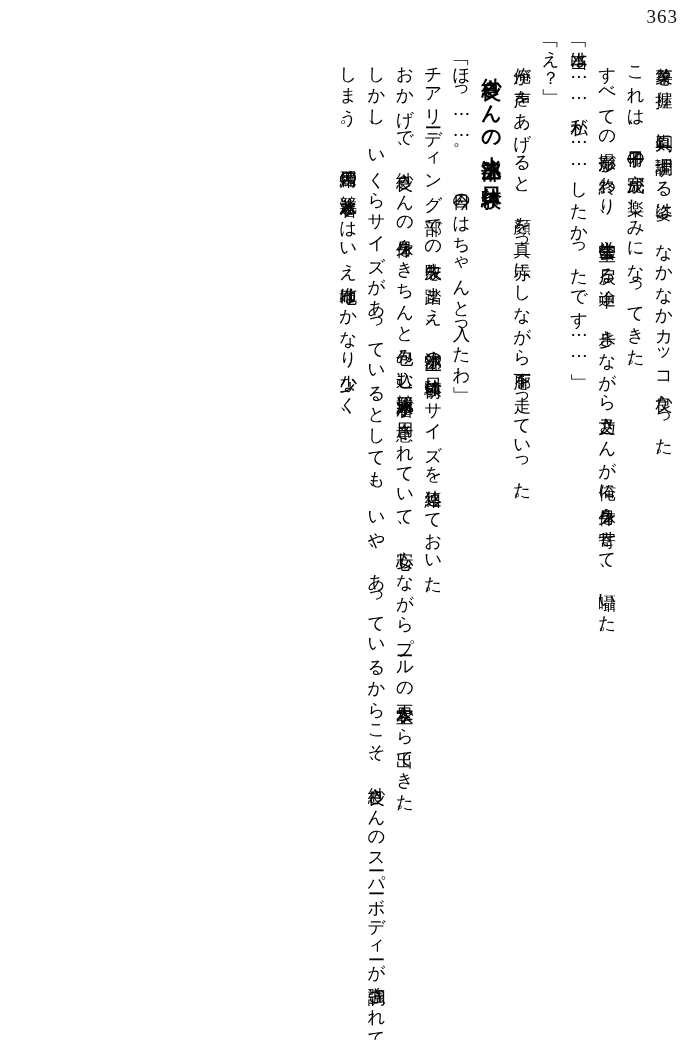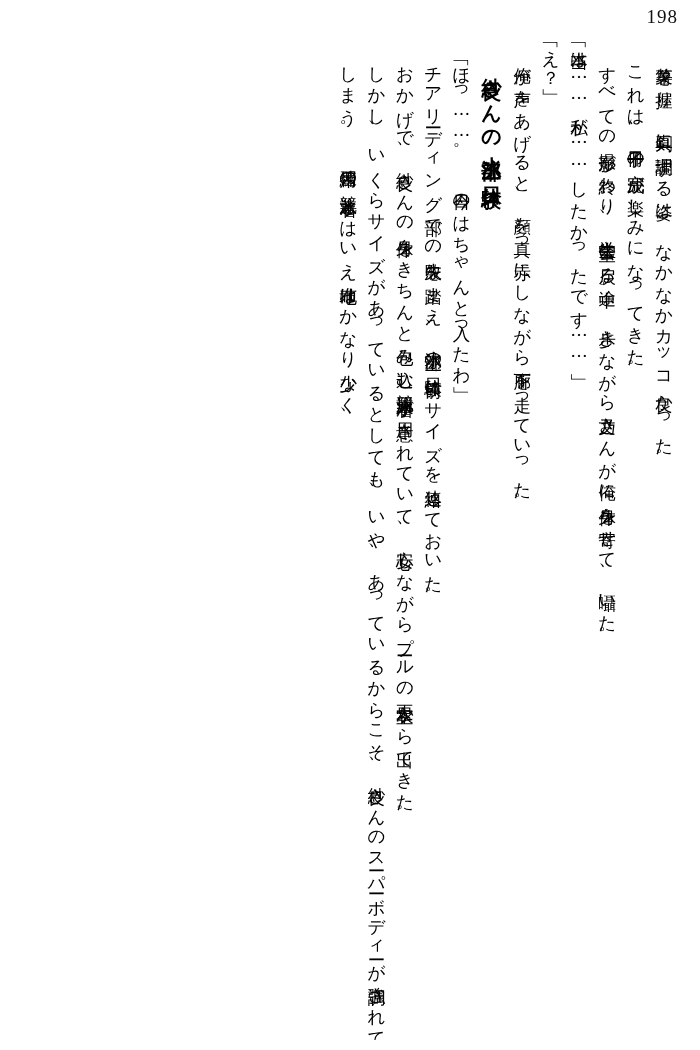--- a/index.html
+++ b/index.html
@@ -60,21 +60,21 @@
     letter-spacing: 2px;
     padding-top: 26px;
     font-family: "DejaVu Sans", "Liberation Sans", sans-serif;
   }
 </style>
 </head>
 <body>
 
 <div class="page">
 
-  <div class="page-number">198</div>
+  <div class="page-number">363</div>
 
   <div class="text-body">
     <p class="para indent">菜箸を握り、真剣に調理する姿は、なかなかカッコ良かった。</p>
     <p class="para indent">これは、冊子の完成が楽しみになってきた。</p>
     <p class="para indent">すべての撮影が終わり、学生会室に戻る途中。　歩きながら文乃さんが俺に身体を寄せて、囁いた。</p>
     <p class="para">「本当は……私が……したかったです……」</p>
     <p class="para">「え？」</p>
     <p class="para indent">俺が声をあげると、顔を真っ赤にしながら廊下を走っていった。</p>
     <p class="para heading">紗良さんの水泳部　一日体験</p>
     <p class="para indent">「ほっ……。　今日のはちゃんと入ったわ」</p>

